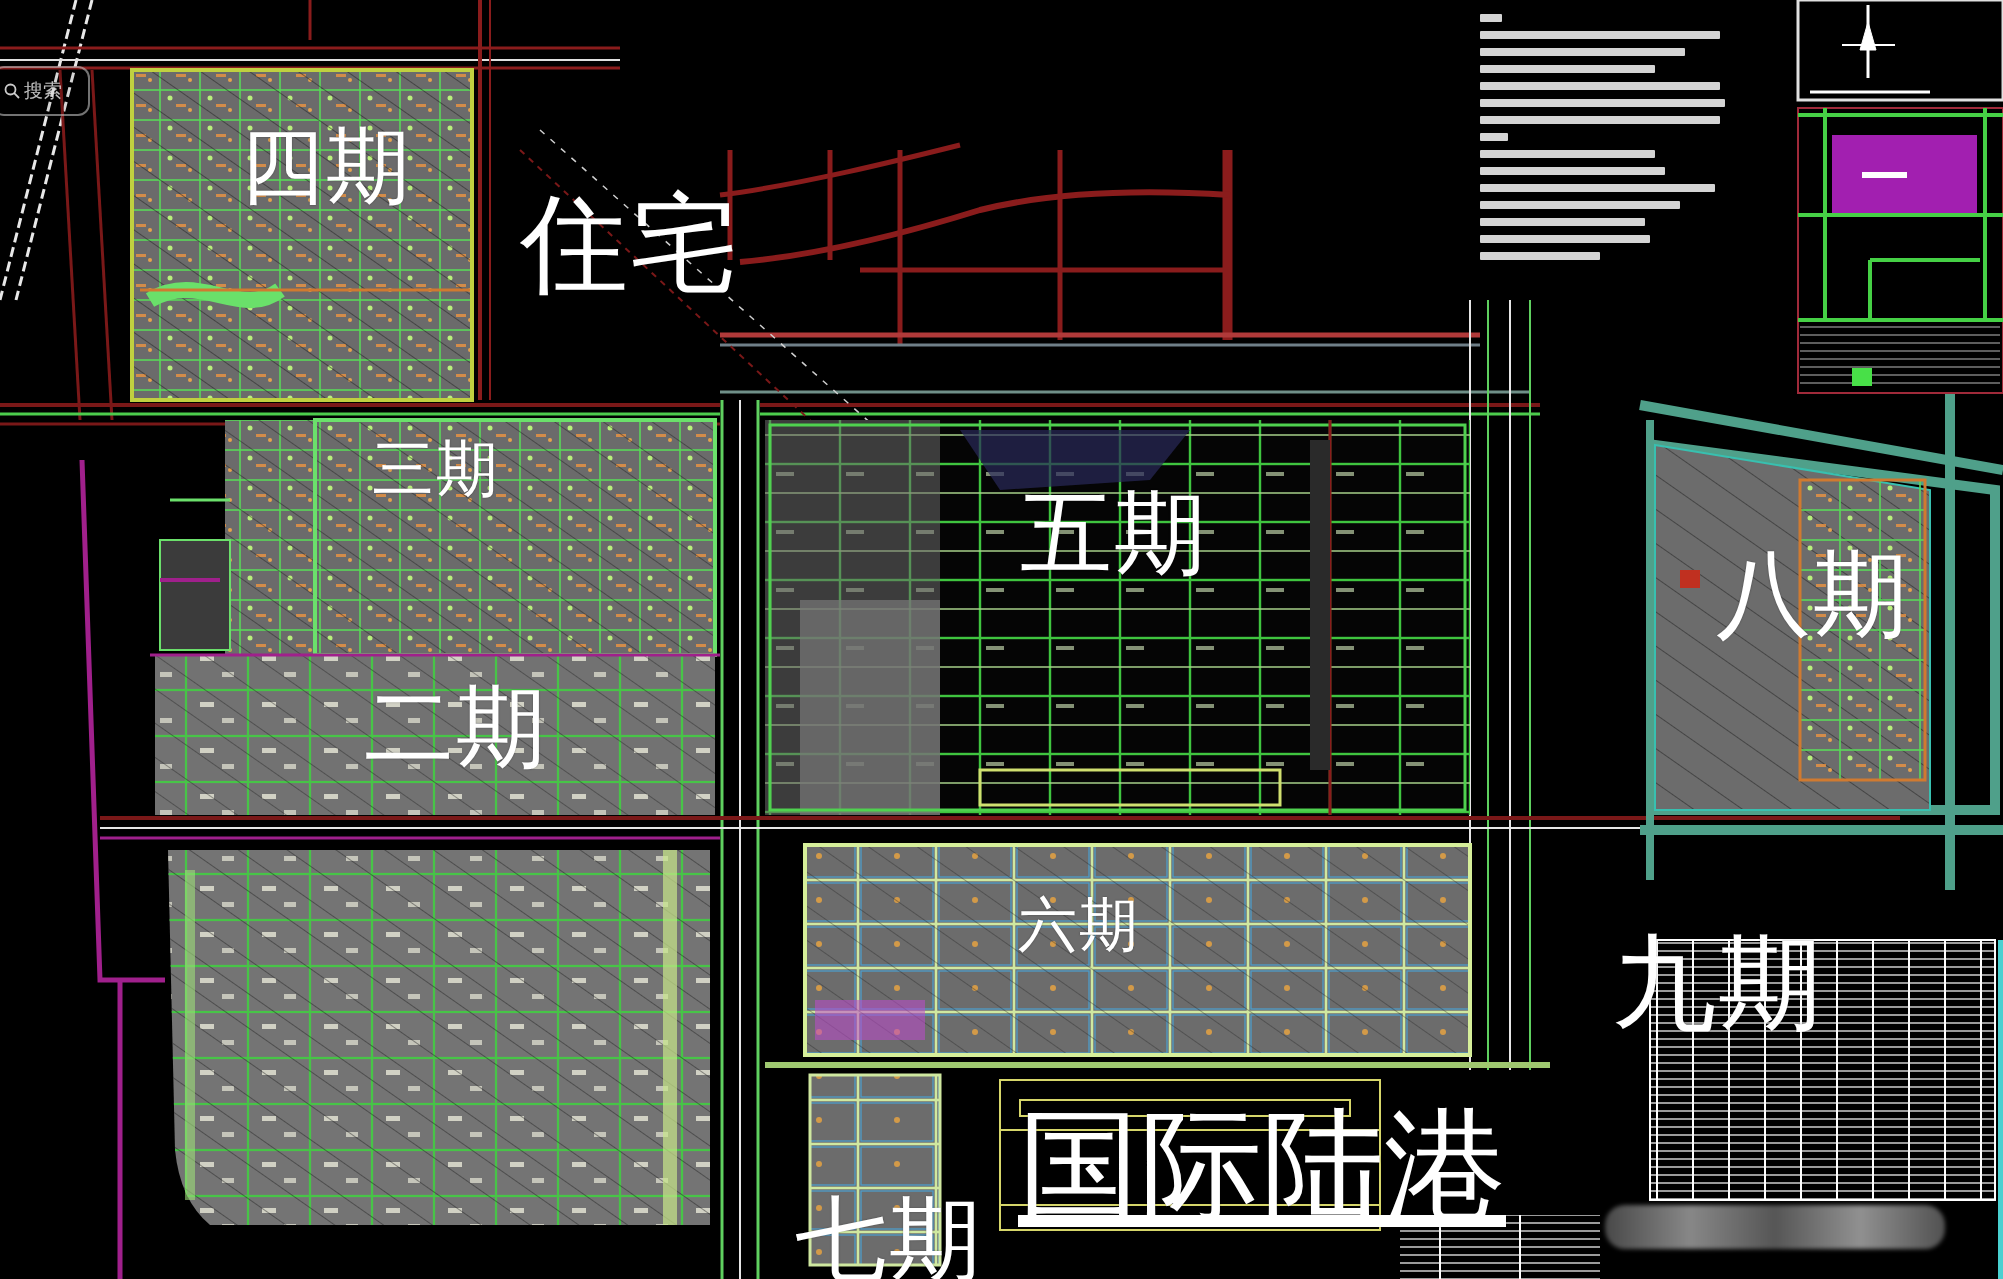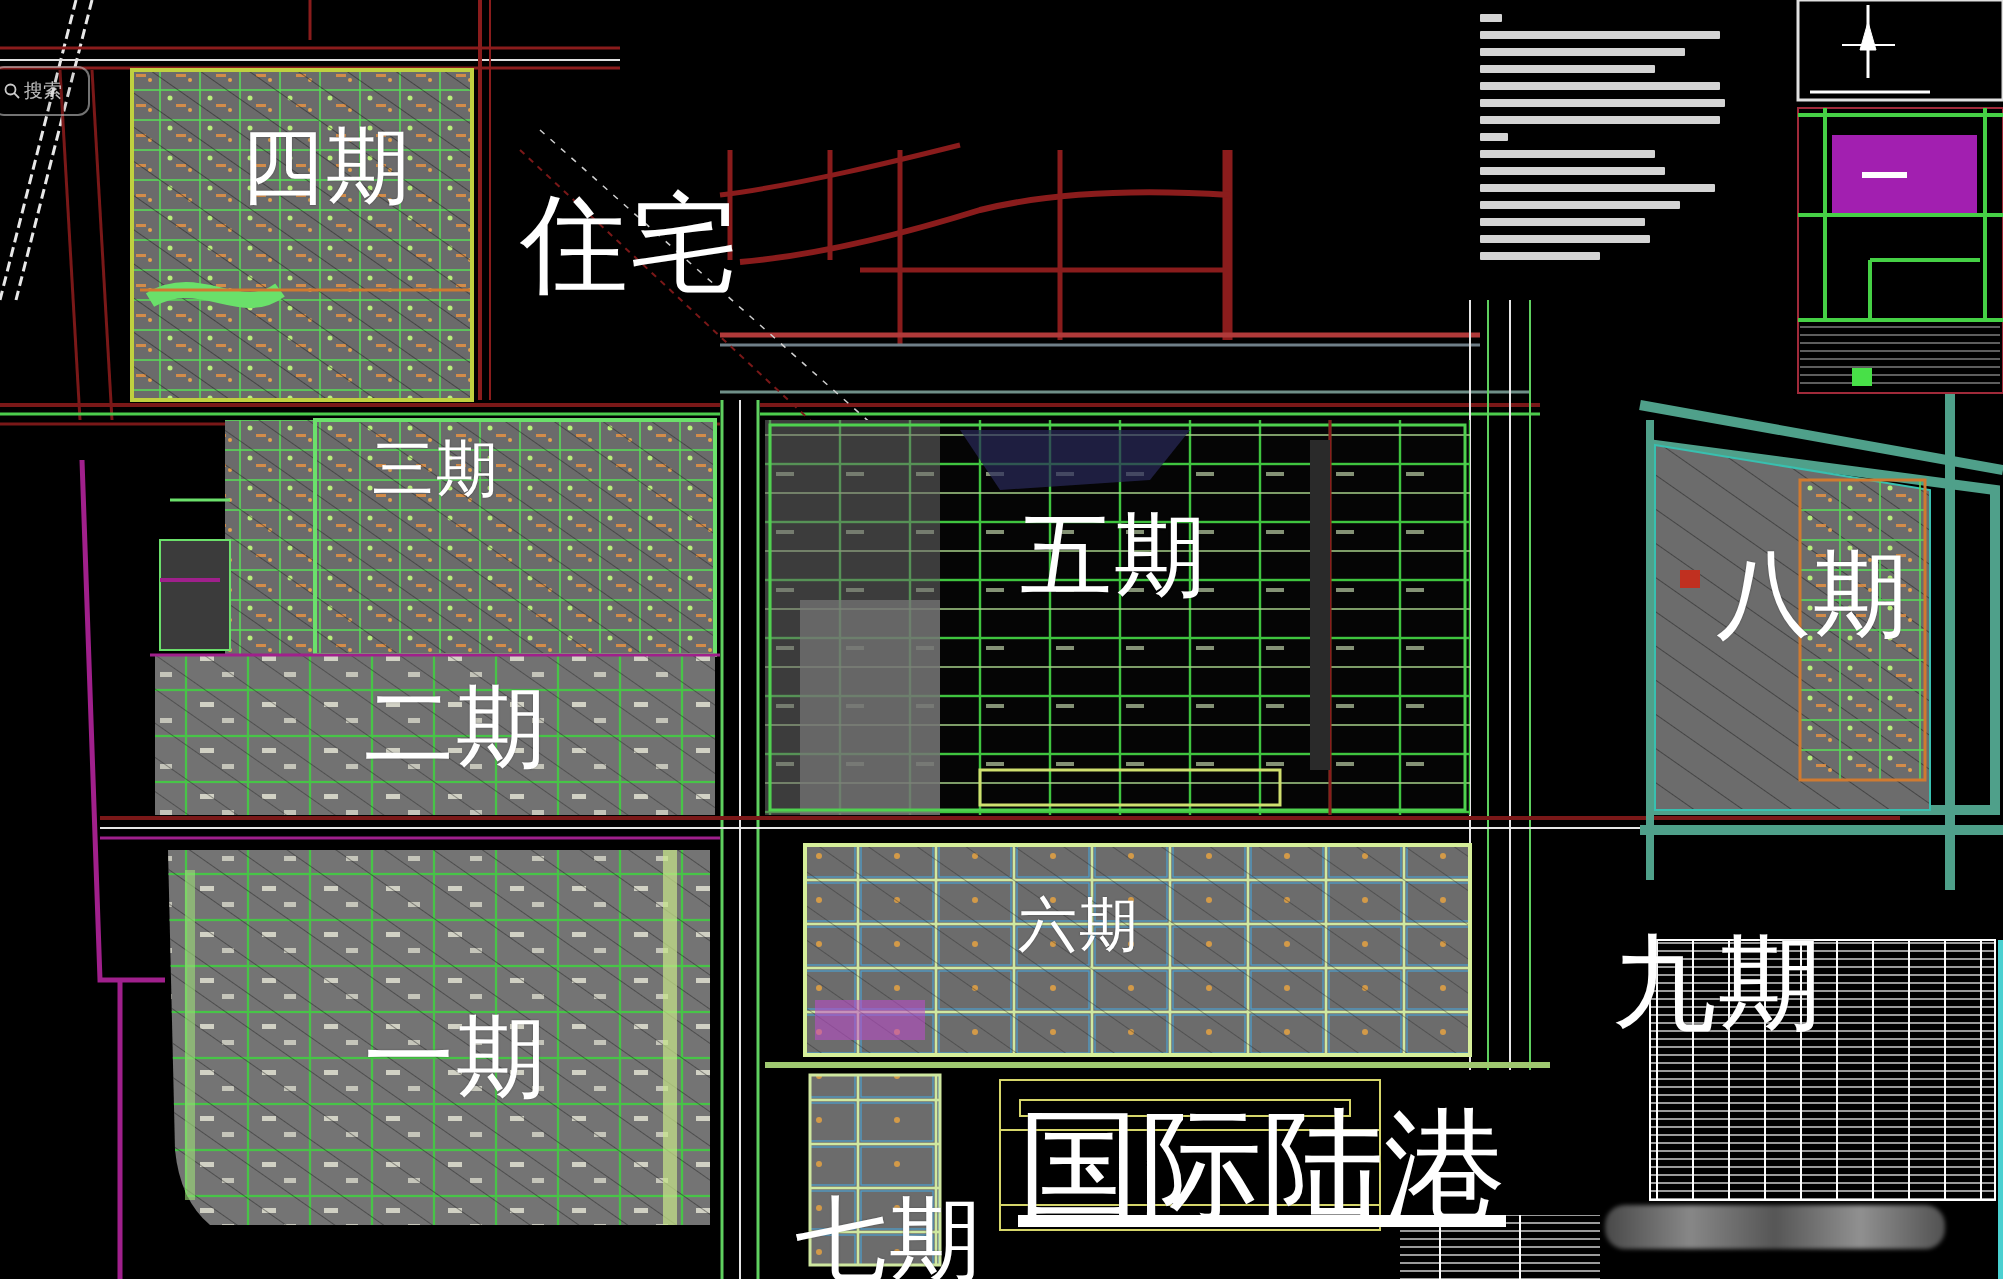--- a/index.html
+++ b/index.html
@@ -260,22 +260,21 @@
     <div class="line" style="width:200px"></div>
     <div class="line" style="width:165px"></div>
     <div class="line" style="width:170px"></div>
     <div class="line" style="width:120px"></div>
   </div>
 
   <div class="zone-label" style="left:240px; top:124px; font-size:84px;">四期</div>
   <div class="zone-label" style="left:520px; top:190px; font-size:108px;">住宅</div>
   <div class="zone-label" style="left:372px; top:438px; font-size:62px;text-align:right;">三期</div>
   <div class="zone-label" style="left:364px; top:682px; font-size:90px;">二期</div>
-  <div class="zone-label" style="left:364px; top:1012px; font-size:90px;">一期</div>
-  <div class="zone-label" style="left:1020px; top:510px; font-size:92px;">五期</div>
+  <div class="zone-label" style="left:1020px; top:488px; font-size:92px;">五期</div>
   <div class="zone-label" style="left:1018px; top:895px; font-size:59px;">六期</div>
   <div class="zone-label" style="left:795px; top:1194px; font-size:92px;">七期</div>
   <div class="zone-label" style="left:1716px; top:555px; font-size:95px;font-family:Liberation Mono, monospace;">八期</div>
   <div class="zone-label" style="left:1612px; top:932px; font-size:104px;font-family:Liberation Serif, serif;">九期</div>
   <div class="zone-label" style="left:1018px; top:1105px; font-size:122px; letter-spacing:0;text-decoration:underline;">国际陆港</div>
 
   <div class="search-box">
     <svg width="16" height="16" viewBox="0 0 16 16">
       <circle cx="6.5" cy="6.5" r="5" fill="none" stroke="rgba(225,225,225,0.9)" stroke-width="1.8"></circle>
       <line x1="10.2" y1="10.2" x2="15" y2="15" stroke="rgba(225,225,225,0.9)" stroke-width="1.8"></line>

